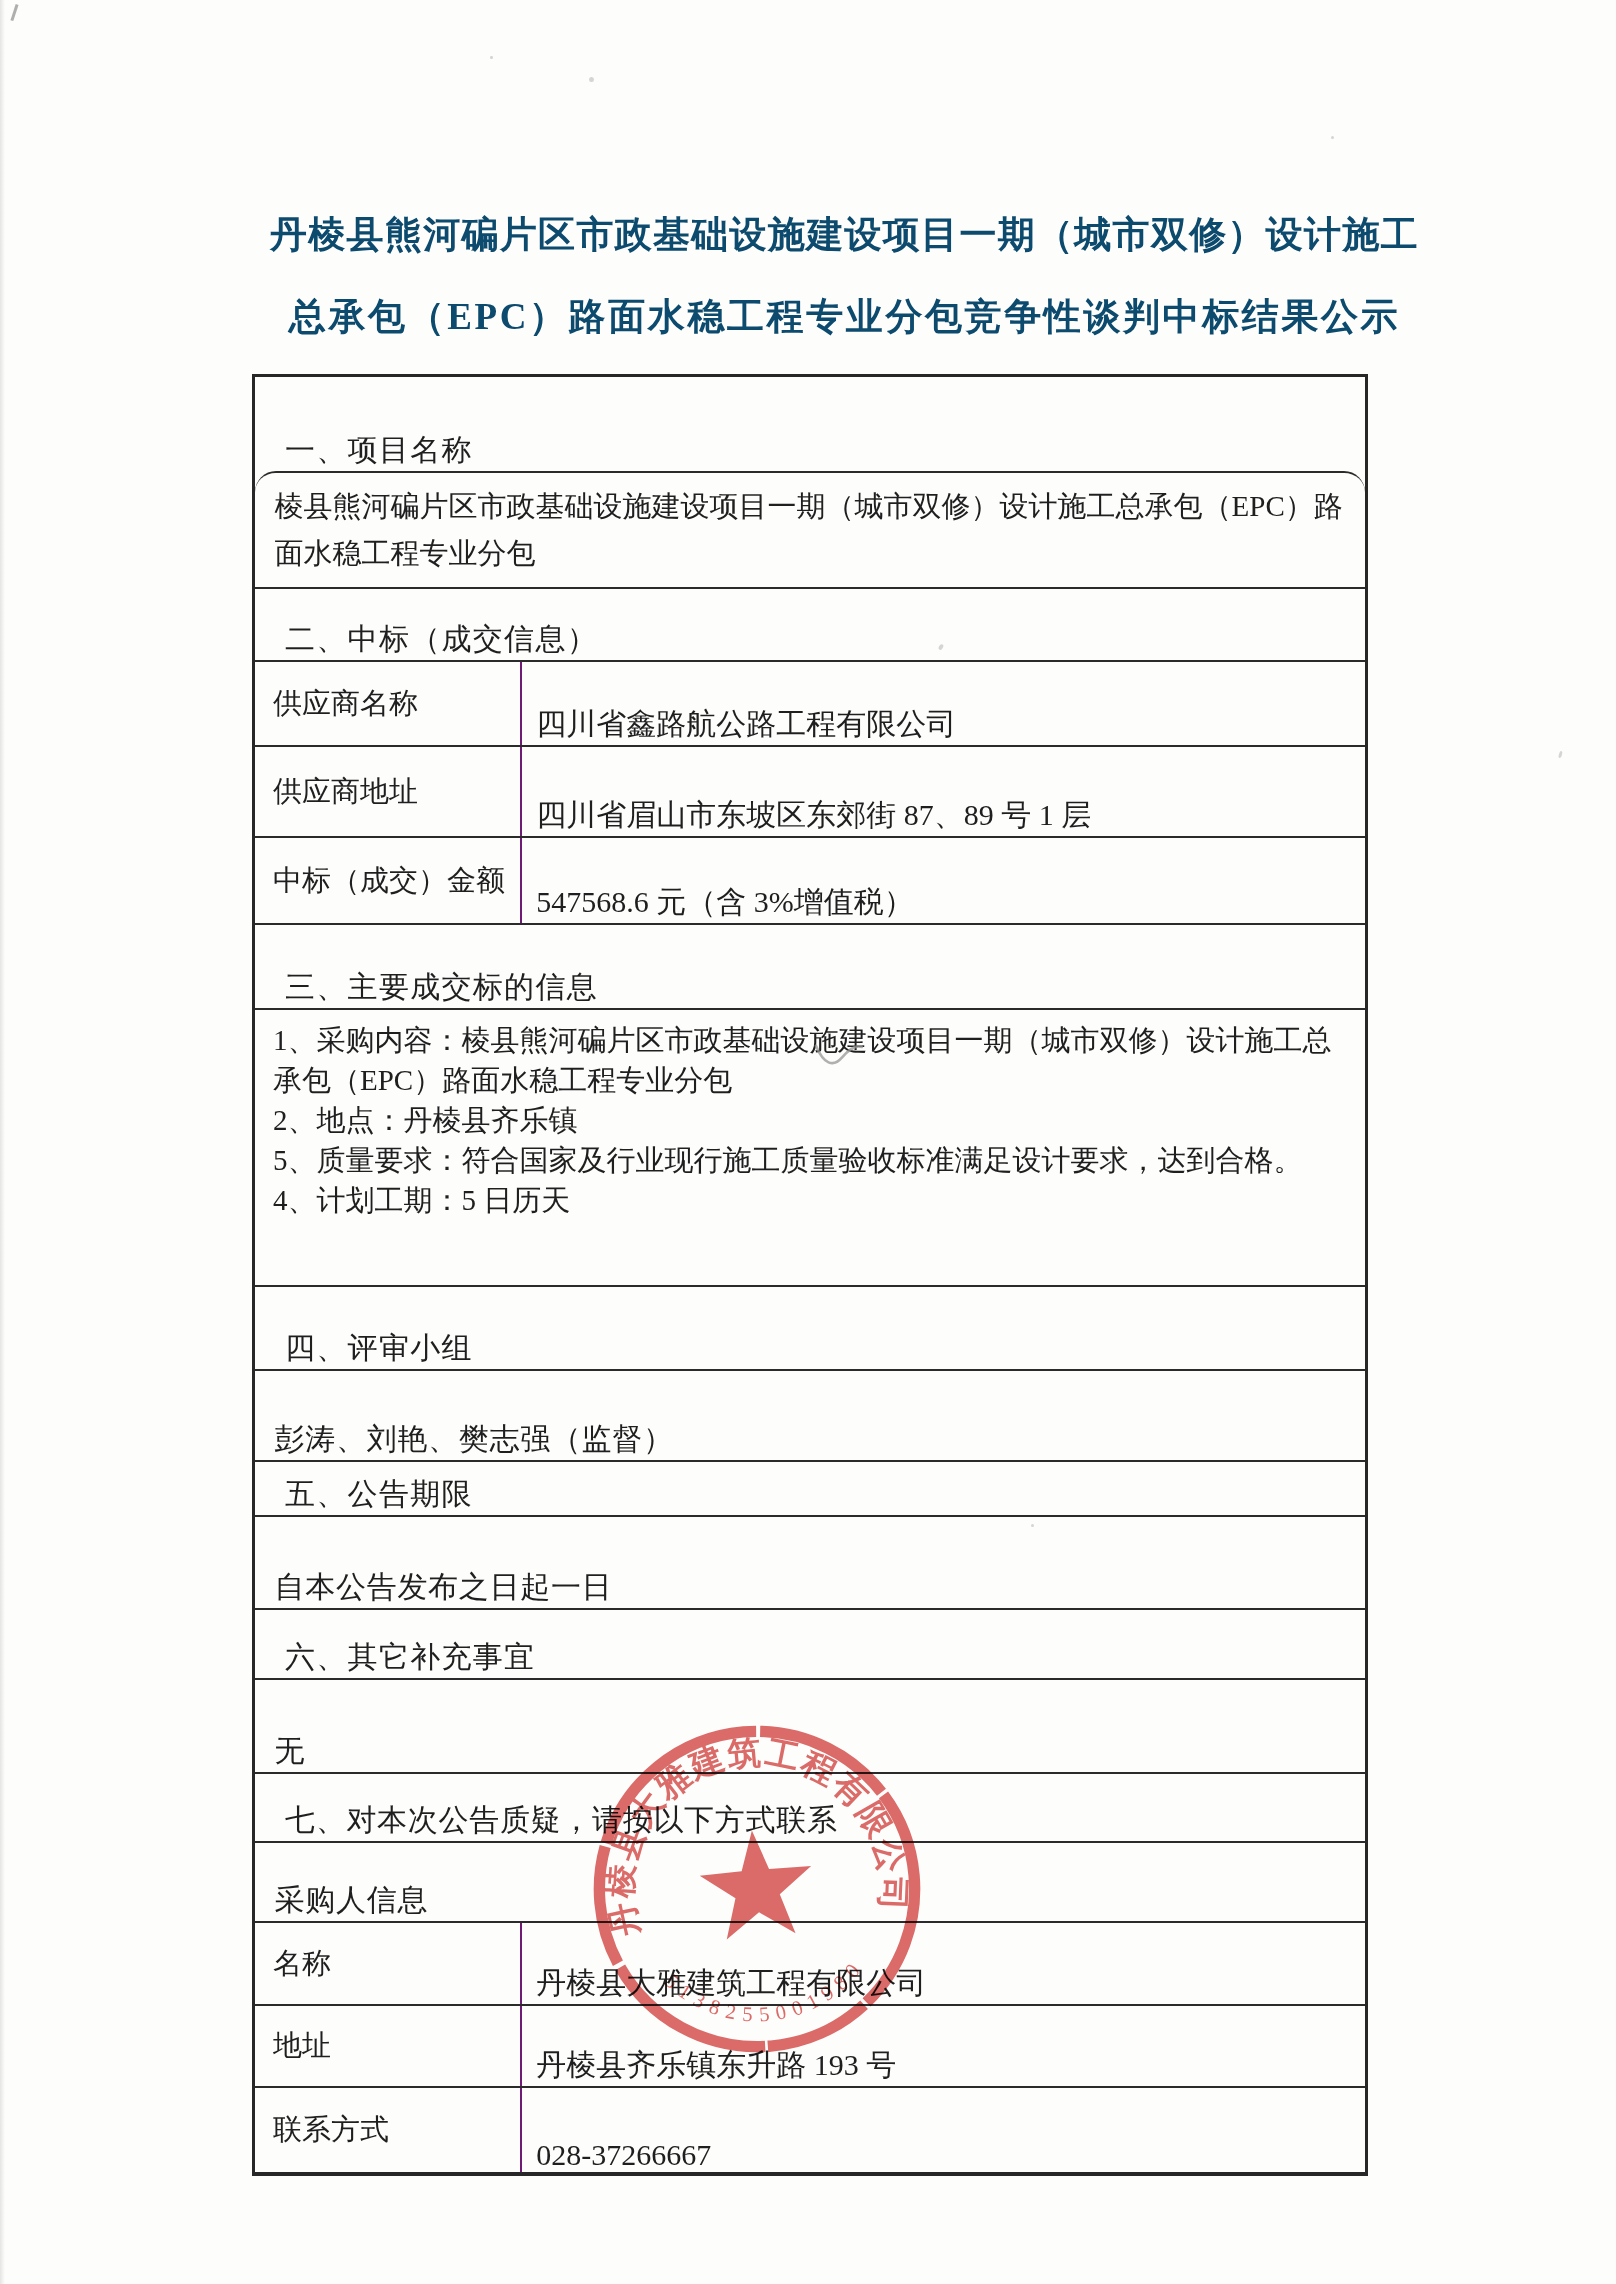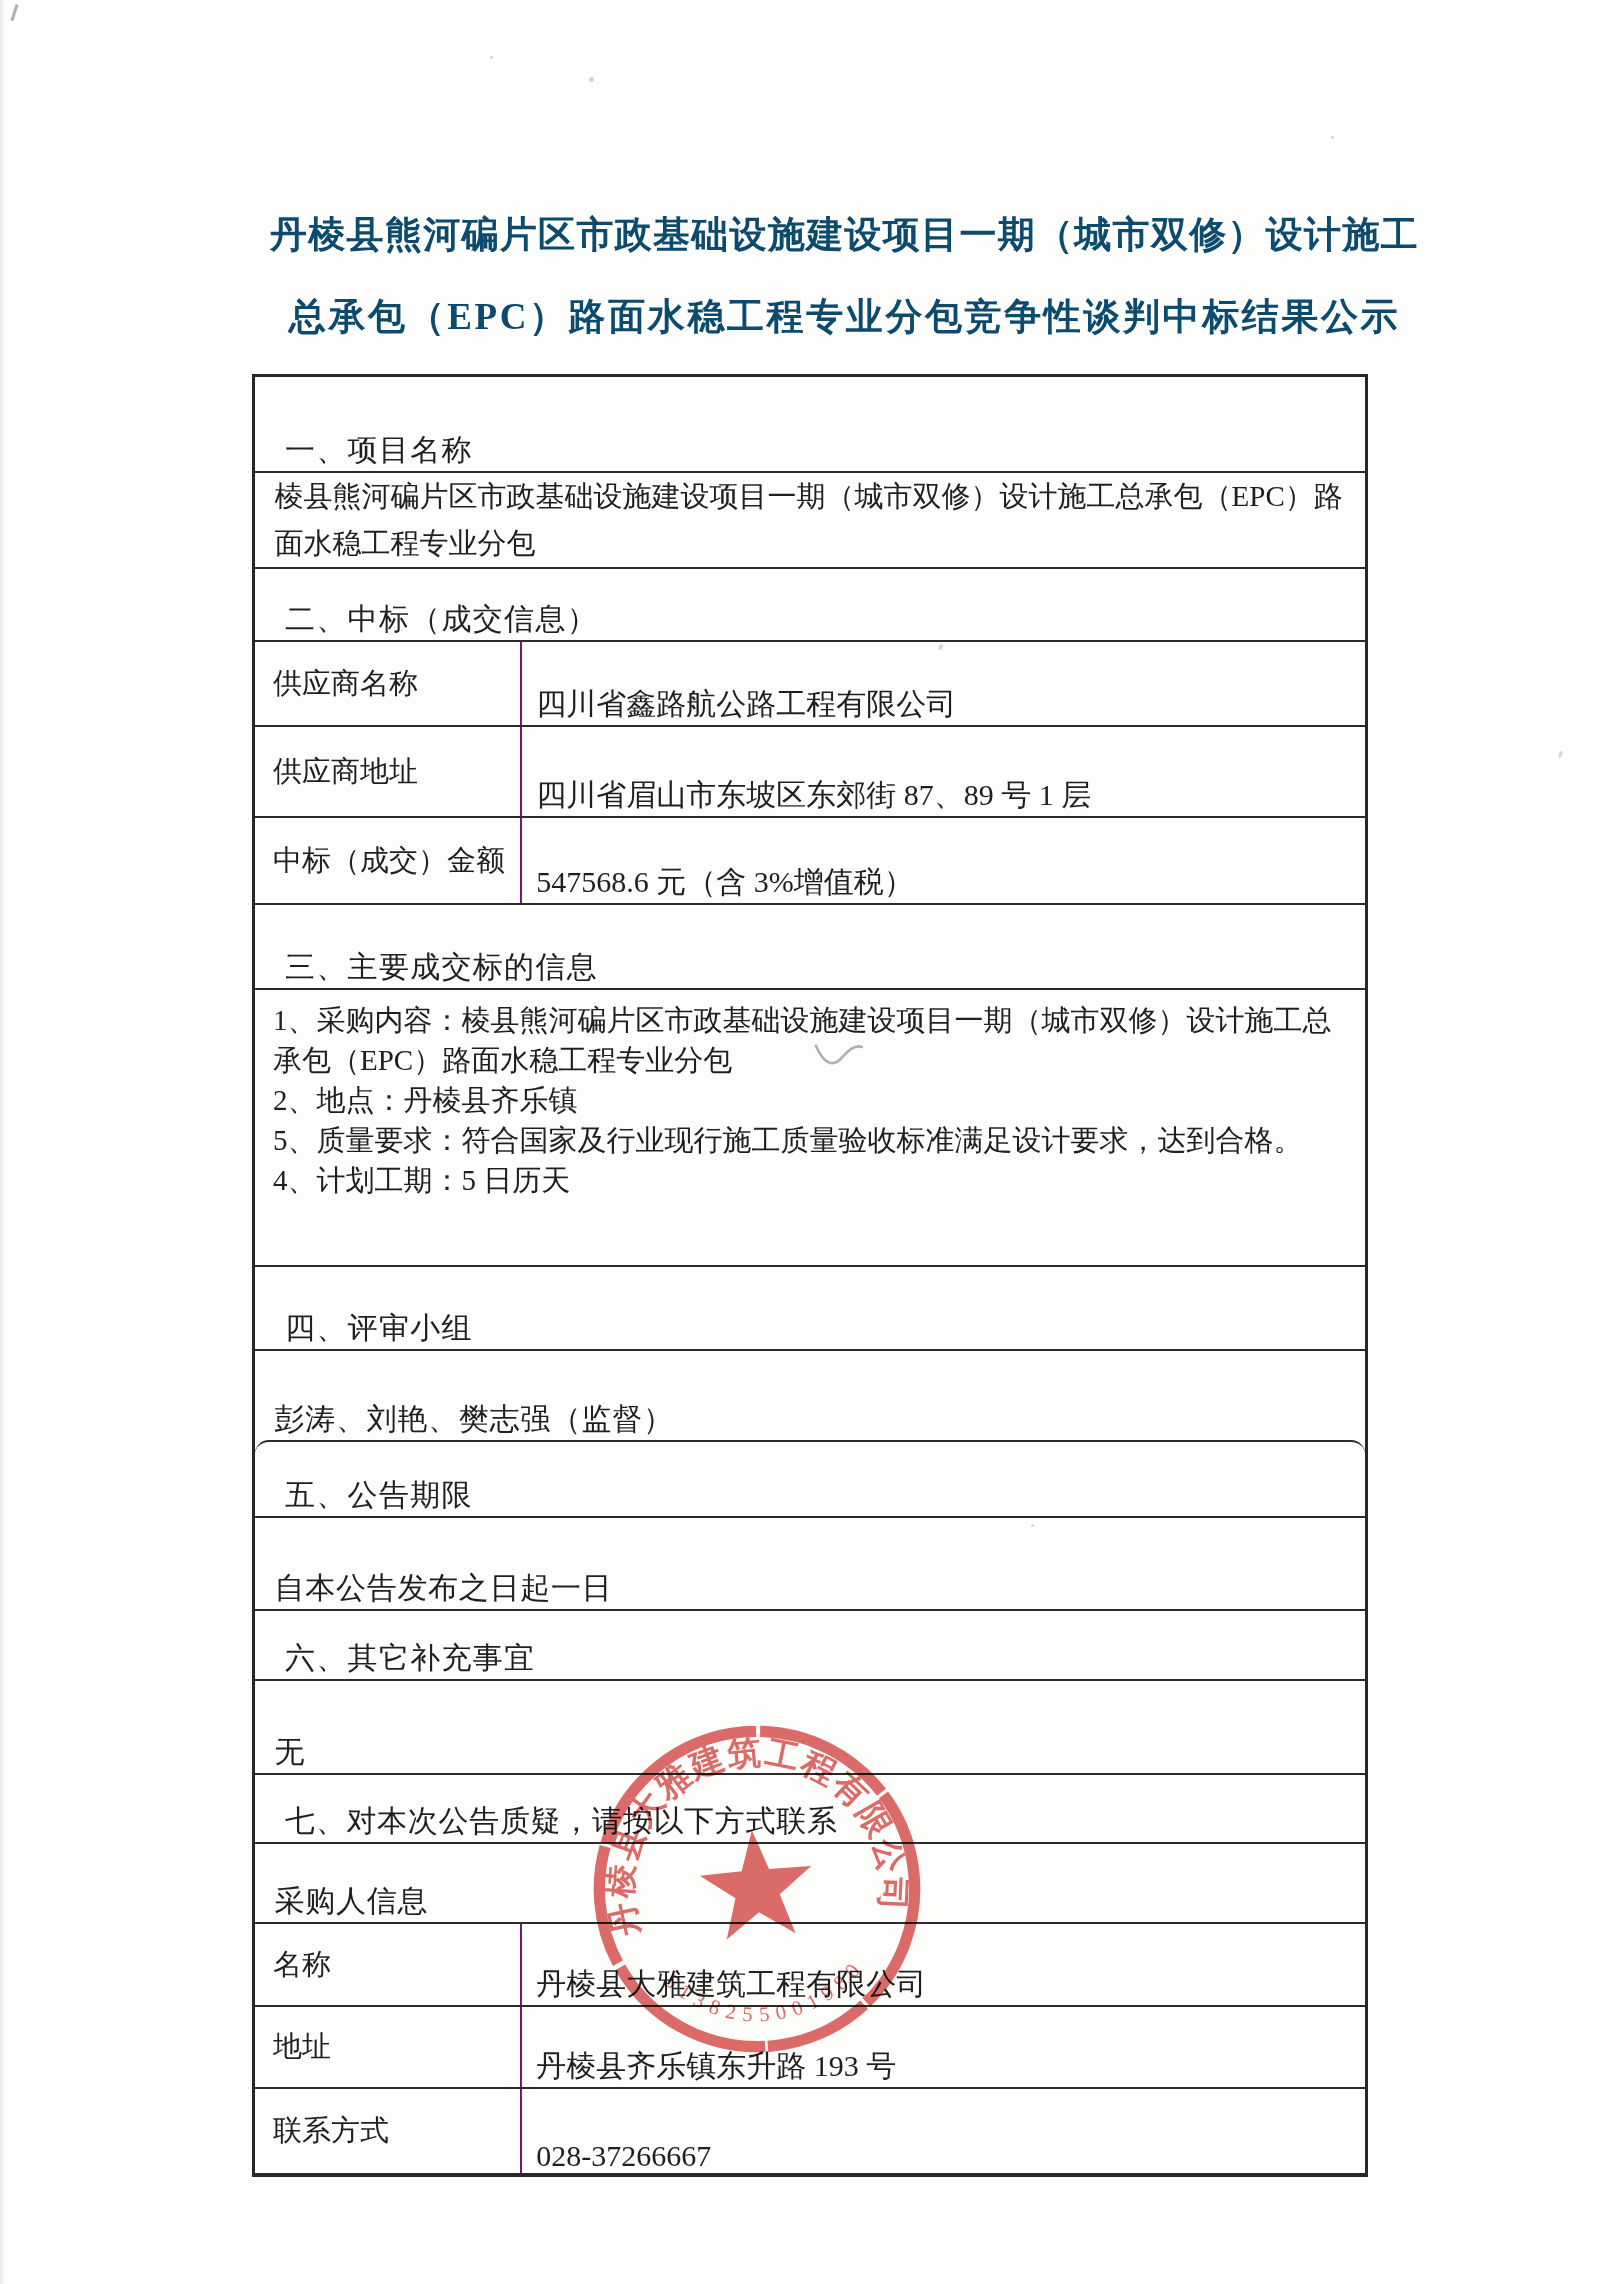--- a/index.html
+++ b/index.html
@@ -155,21 +155,21 @@
 
   <div class="title-line l1">丹棱县熊河碥片区市政基础设施建设项目一期（城市双修）设计施工</div>
   <div class="title-line l2">总承包（EPC）路面水稳工程专业分包竞争性谈判中标结果公示</div>
 
   <div class="doc-table">
 
     <div class="row section" style="height:94px;">
       <span>一、项目名称</span>
     </div>
 
-    <div class="row full row-project" style="height:96px;">
+    <div class="row full row-project" style="height:116px;border-radius:21px;">
       <span>棱县熊河碥片区市政基础设施建设项目一期（城市双修）设计施工总承包（EPC）路面水稳工程专业分包</span>
     </div>
 
     <div class="row section" style="height:73px;">
       <span>二、中标（成交信息）</span>
     </div>
 
     <div class="row" style="height:85px;">
       <div class="cell-label">供应商名称</div>
       <div class="cell-value">四川省鑫路航公路工程有限公司</div>
@@ -197,21 +197,21 @@
     </div>
 
     <div class="row section" style="height:84px;">
       <span>四、评审小组</span>
     </div>
 
     <div class="row full" style="height:91px;">
       <span>彭涛、刘艳、樊志强（监督）</span>
     </div>
 
-    <div class="row section" style="height:76px;border-radius:14px;">
+    <div class="row section" style="height:55px;">
       <span>五、公告期限</span>
     </div>
 
     <div class="row full" style="height:93px;">
       <span>自本公告发布之日起一日</span>
     </div>
 
     <div class="row section" style="height:70px;">
       <span>六、其它补充事宜</span>
     </div>

